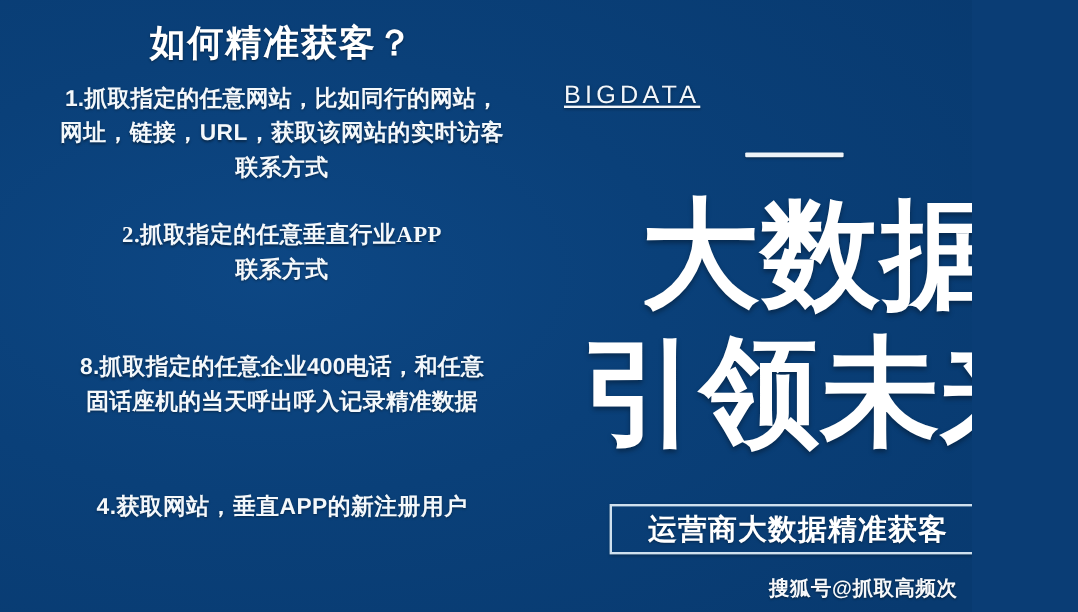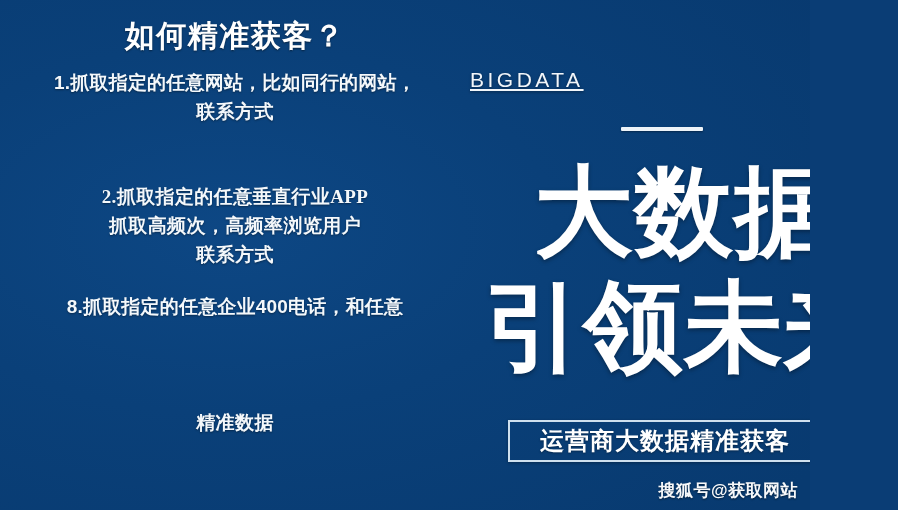--- a/index.html
+++ b/index.html
@@ -161,50 +161,51 @@
 <body>
 
 <div id="poster">
 
   <div class="left-col">
 
     <div class="panel-title">如何精准获客？</div>
 
     <div class="bullet" id="bullet-1">
       <span class="ln ln-1">1.抓取指定的任意网站，比如同行的网站，</span>
+      <span class="ln">网址，链接，URL，获取该网站的实时访客</span>
       <span class="ln">联系方式</span>
     </div>
 
     <div class="bullet" id="bullet-2">
       <span class="ln">2.抓取指定的任意垂直行业APP</span>
-      <span class="ln">抓取高频次，高频率浏览用户</span>
       <span class="ln">联系方式</span>
     </div>
 
     <div class="bullet" id="bullet-3">
       <span class="ln ln-1">8.抓取指定的任意企业400电话，和任意</span>
+      <span class="ln ln-1">固话座机的当天呼出呼入记录精准数据</span>
     </div>
 
     <div class="bullet" id="bullet-4">
-      <span class="ln">精准数据</span>
+      <span class="ln">4.获取网站，垂直APP的新注册用户</span>
     </div>
 
   </div>
 
   <div class="right-col">
 
     <div class="brand-en">BIGDATA</div>
 
     <div class="brand-rule"></div>
 
     <div class="headline" id="headline-2">引领未来</div>
 
     <div class="headline" id="headline-1">大数据</div>
 
     <div class="tagline-box">
       <span class="tagline-text">运营商大数据精准获客</span>
     </div>
 
   </div>
 
-  <div class="watermark">搜狐号@获取网站</div>
+  <div class="watermark">搜狐号@抓取高频次</div>
 
 </div>
 
 </body></html>

